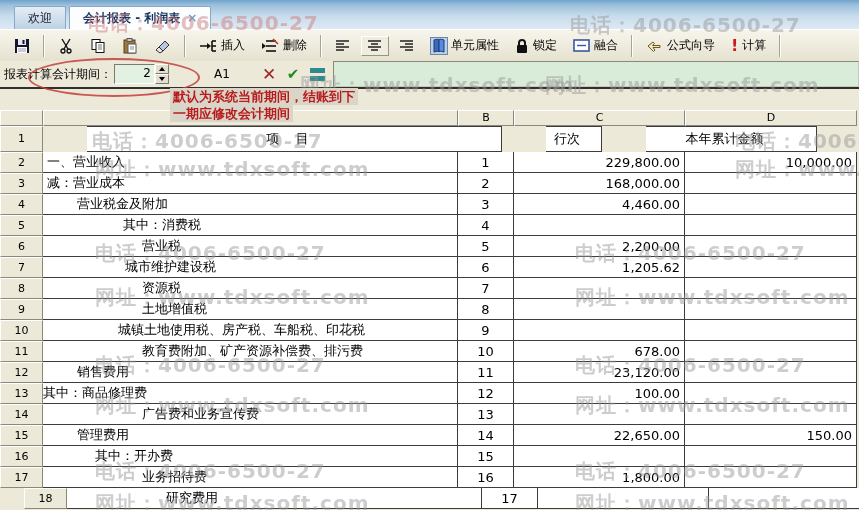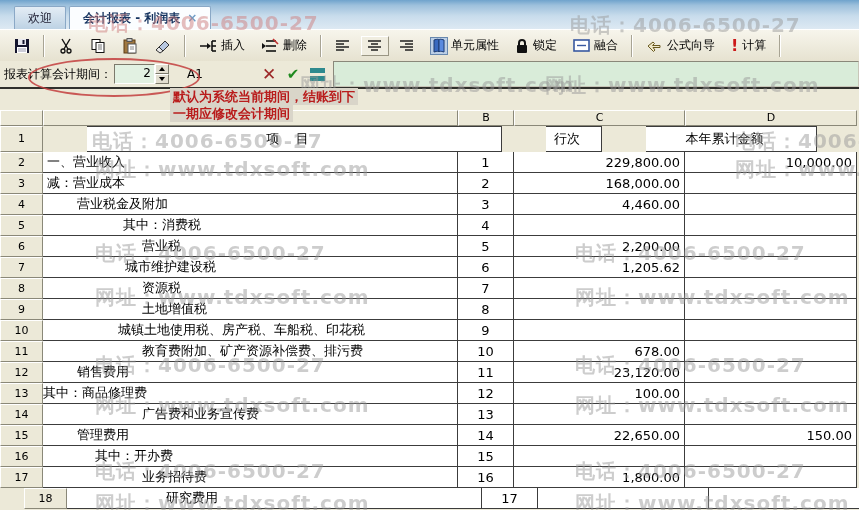--- a/index.html
+++ b/index.html
@@ -30,21 +30,21 @@
               border-bottom:2px solid #30302c;display:flex;align-items:center;box-sizing:border-box;}
   .flabel{margin-left:4px;white-space:nowrap;}
   .spinner{display:flex;align-items:stretch;height:20px;margin-left:2px;}
   .spin-val{width:36px;background:#e2f1e2;border:1px solid;border-color:#7c7a6c #fff #fff #7c7a6c;
             text-align:right;padding:1px 3px 0 0;font-size:12px;}
   .spin-btns{display:flex;flex-direction:column;width:14px;}
   .spin-btn{flex:1;background:#e2ded0;border:1px solid;border-color:#fff #7c7a6c #7c7a6c #fff;
             display:flex;align-items:center;justify-content:center;}
   .tri-up{width:0;height:0;border-left:3px solid transparent;border-right:3px solid transparent;border-bottom:4px solid #000;}
   .tri-dn{width:0;height:0;border-left:3px solid transparent;border-right:3px solid transparent;border-top:4px solid #000;}
-  .cellref{width:70px;text-align:left;margin-left:18px;}
+  .cellref{width:70px;text-align:center;margin-left:18px;}
   .fbtn{width:22px;height:20px;display:flex;align-items:center;justify-content:center;margin:0 1px;font-size:15px;font-weight:bold;}
   .fbtn.x{color:#9c2828;font-size:17px;}
   .fbtn.ok{color:#1f8a1f;}
   .eqbars{width:15px;height:13px;display:flex;flex-direction:column;justify-content:space-between;}
   .eqbars i{display:block;height:5px;background:#2f8a8e;}
   .finput{flex:1;height:22px;background:#d9ecd9;border:1px solid;border-color:#8a887a #c8c6b8 #c8c6b8 #8a887a;margin-left:4px;}
   
   .gridarea{position:absolute;top:89px;left:0;width:859px;height:421px;background:#ece9d8;}
   .colhead{position:absolute;top:21px;left:0;display:flex;height:16px;}
   .hcell{box-sizing:border-box;background:#ece9d8;border:1px solid;border-color:#fff #8a8878 #8a8878 #fff;

